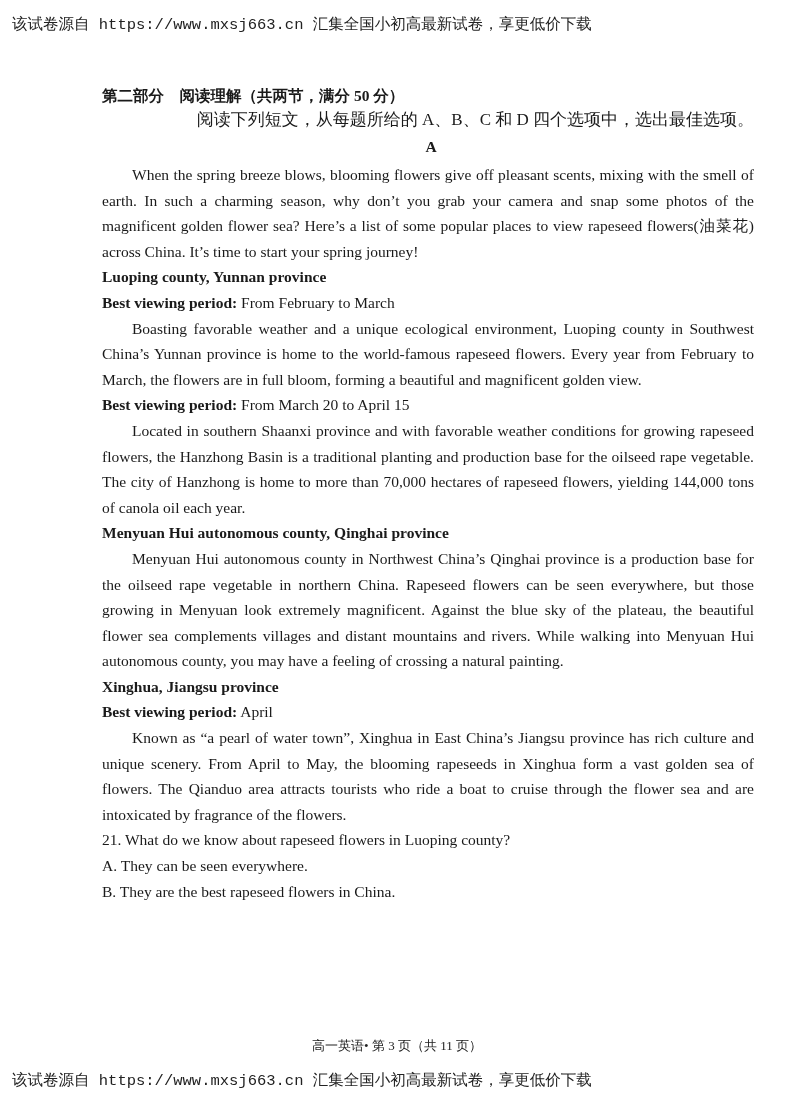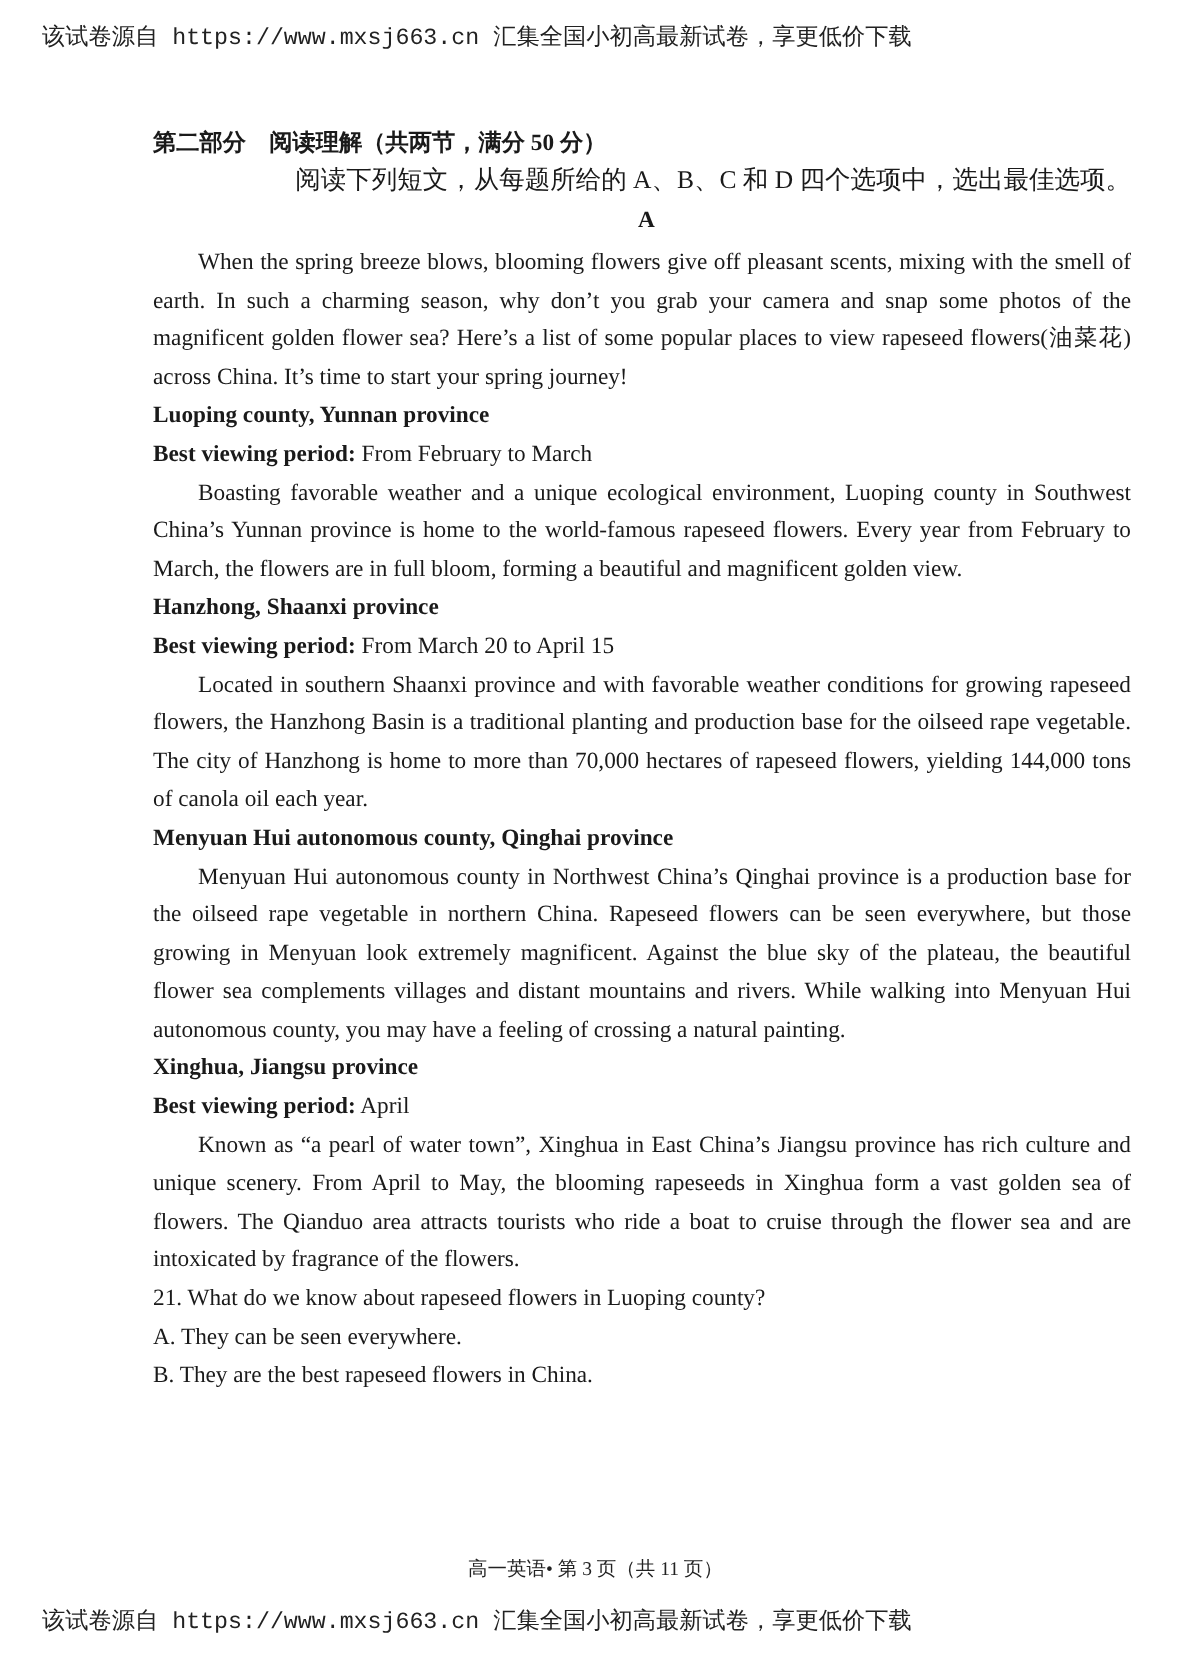--- a/index.html
+++ b/index.html
@@ -2,21 +2,21 @@
 <html><head>
   <meta charset="utf-8">
   <style>
     html, body { margin: 0; padding: 0; background: #ffffff; }
     body {
       width: 794px; height: 1102px; position: relative; overflow: hidden;
       font-family: "Liberation Serif", "DejaVu Serif", serif;
       color: #1a1a1a;
     }
     .banner {
-      position: absolute; left: 28px;
+      position: absolute; left: 12px;
       font-family: "Liberation Mono", "DejaVu Sans Mono", monospace;
       font-size: 15.5px; color: #222; letter-spacing: 0px; white-space: nowrap;
     }
     .banner.top { top: 14px; }
     .banner.bottom { top: 1070px; }
     .content {
       position: absolute; left: 102px; top: 84px; width: 652px;
     }
     .sec-title { font-weight: bold; font-size: 15.5px; line-height: 24px; white-space: nowrap; }
     .sec-sub { font-size: 15px; line-height: 24px; white-space: nowrap; }
@@ -49,21 +49,20 @@
 
   <p class="para">When the spring breeze blows, blooming flowers give off pleasant scents, mixing with the smell of earth. In such a charming season, why don’t you grab your camera and snap some photos of the magnificent golden flower sea? Here’s a list of some popular places to view rapeseed flowers(油菜花) across China. It’s time to start your spring journey!</p>
 
   <div>
     <div class="heading">Luoping county, Yunnan province</div>
     <div class="period"><b>Best viewing period:</b><span> From February to March</span></div>
     <p class="para">Boasting favorable weather and a unique ecological environment, Luoping county in Southwest China’s Yunnan province is home to the world-famous rapeseed flowers. Every year from February to March, the flowers are in full bloom, forming a beautiful and magnificent golden view.</p>
   </div>
 
   <div>
-    <div class="heading">Hanzhong, Shaanxi province</div>
     <div class="period"><b>Best viewing period:</b><span> From March 20 to April 15</span></div>
     <p class="para">Located in southern Shaanxi province and with favorable weather conditions for growing rapeseed flowers, the Hanzhong Basin is a traditional planting and production base for the oilseed rape vegetable. The city of Hanzhong is home to more than 70,000 hectares of rapeseed flowers, yielding 144,000 tons of canola oil each year.</p>
   </div>
 
   <div>
     <div class="heading">Menyuan Hui autonomous county, Qinghai province</div>
     <p class="para">Menyuan Hui autonomous county in Northwest China’s Qinghai province is a production base for the oilseed rape vegetable in northern China. Rapeseed flowers can be seen everywhere, but those growing in Menyuan look extremely magnificent. Against the blue sky of the plateau, the beautiful flower sea complements villages and distant mountains and rivers. While walking into Menyuan Hui autonomous county, you may have a feeling of crossing a natural painting.</p>
   </div>
 
   <div>

